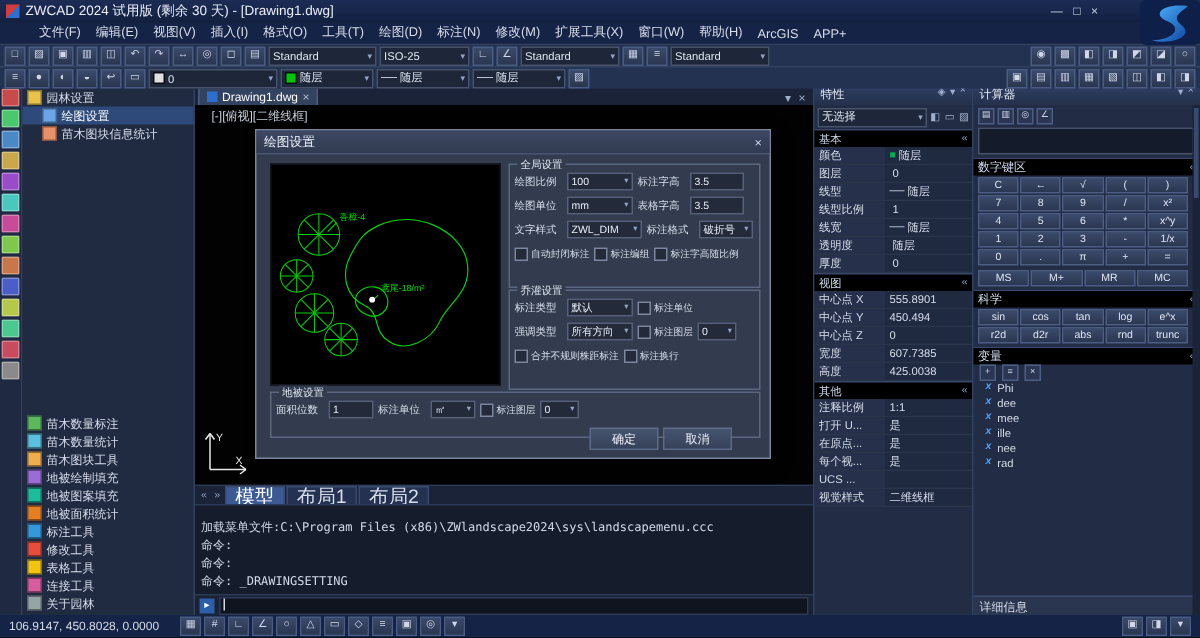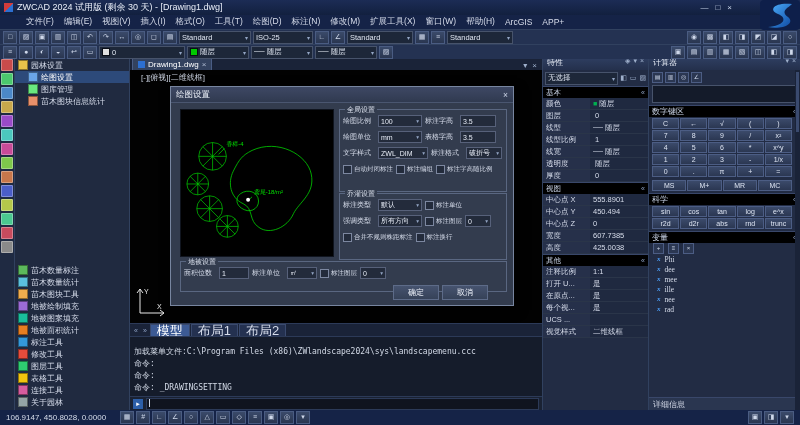--- a/index.html
+++ b/index.html
@@ -108,21 +108,21 @@
   .calc{width:151px;background:#222c44;border-left:1px solid #31415f;display:flex;flex-direction:column;position:relative;}
   .calc-toolbar{height:12px;display:flex;gap:2px;padding:1px 3px;align-items:center;flex:0 0 auto;}
   .calc-display{height:16px;margin:1px 4px 2px 3px;background:#141b2a;border:1px solid #47536b;flex:0 0 auto;}
   .grid{display:grid;gap:1px;padding:1px 8px 2px 3px;flex:0 0 auto;}
   .g5{grid-template-columns:repeat(5,1fr);}
   .g4{grid-template-columns:repeat(4,1fr);}
   .cbtn{height:11px;background:linear-gradient(#3b4a6a,#2b3752);border:1px solid #4c5d84;color:#dde4f2;
         font-size:7px;display:flex;align-items:center;justify-content:center;overflow:hidden;font-family:inherit;}
   .vars-toolbar{height:11px;display:flex;gap:4px;padding:0 4px;align-items:center;color:#9fb0cc;flex:0 0 auto;}
   .vicon{width:9px;height:9px;background:#2b3752;border:1px solid #4c5d84;font-size:6px;line-height:8px;text-align:center;color:#cfd8ea;}
-  .var-row{height:10px;display:flex;align-items:center;gap:4px;padding:0 8px;font-size:7.5px;flex:0 0 auto;font-family:Liberation Serif, serif;}
+  .var-row{height:10px;display:flex;align-items:flex-start;gap:4px;padding:0 8px;font-size:7.5px;flex:0 0 auto;}
   .var-x{color:#4da3ff;font-style:italic;font-weight:bold;font-size:7px;}
   .details-bar{margin-top:auto;height:12px;background:#2a3650;display:flex;align-items:center;
                padding:0 4px;border-top:1px solid #39476a;flex:0 0 auto;}
   .calc-scroll{position:absolute;right:0;top:13px;bottom:0;width:5px;background:#1a2338;}
   .calc-scroll .thumb{position:absolute;top:2px;left:1px;width:3px;height:60px;background:#3a4a6e;}
   
   .statusbar{position:absolute;bottom:0;left:0;right:0;height:15px;background:#152347;display:flex;
              align-items:center;padding:0 6px;gap:2px;font-size:8px;z-index:5;}
   .coords{color:#d6dcea;margin-right:12px;white-space:nowrap;}
   .sb-right{margin-left:auto;display:flex;gap:2px;}
@@ -274,24 +274,20 @@
         <span class="ticon2" id="rooticon" style="background: rgb(232, 195, 74);"></span>
         <span>园林设置</span>
       </div>
       <div id="tree-children">
 
           <div class="tree-row child active">
             <span class="ticon2" style="background: rgb(106, 165, 232);"></span>
             <span>绘图设置</span>
           </div>
 
-          <div class="tree-row child">
-            <span class="ticon2" style="background: rgb(106, 232, 127);"></span>
-            <span>图库管理</span>
-          </div>
 
           <div class="tree-row child">
             <span class="ticon2" style="background: rgb(232, 144, 106);"></span>
             <span>苗木图块信息统计</span>
           </div>
         </div>
       <div class="tree-spacer"></div>
       <div>
 
           <div class="tree-row">
@@ -327,24 +323,20 @@
           <div class="tree-row">
             <span class="ticon2" style="background: rgb(52, 152, 219);"></span>
             <span>标注工具</span>
           </div>
 
           <div class="tree-row">
             <span class="ticon2" style="background: rgb(231, 76, 60);"></span>
             <span>修改工具</span>
           </div>
 
-          <div class="tree-row">
-            <span class="ticon2" style="background: rgb(46, 204, 113);"></span>
-            <span>图层工具</span>
-          </div>
 
           <div class="tree-row">
             <span class="ticon2" style="background: rgb(241, 196, 15);"></span>
             <span>表格工具</span>
           </div>
 
           <div class="tree-row">
             <span class="ticon2" style="background: rgb(214, 92, 158);"></span>
             <span>连接工具</span>
           </div>

